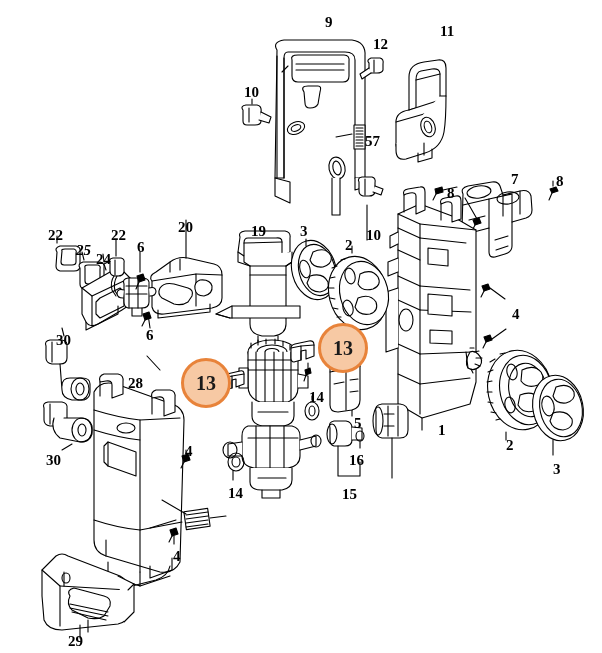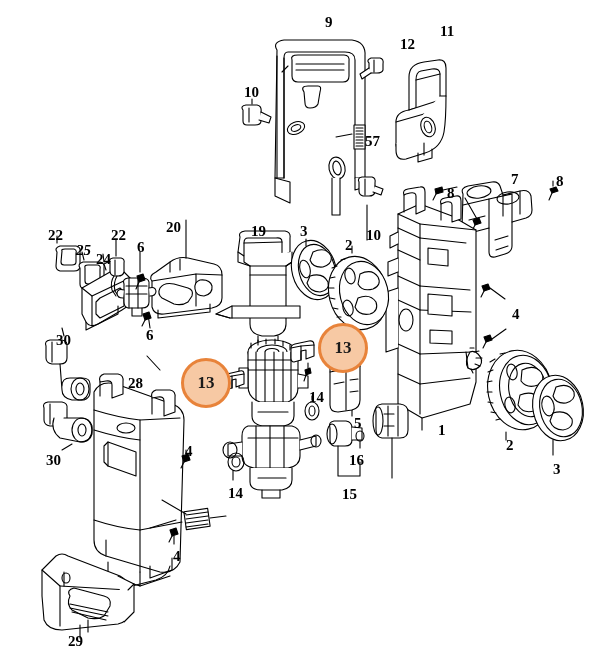--- a/index.html
+++ b/index.html
@@ -2,21 +2,21 @@
 <html><head>
 <meta charset="utf-8">
 <style>
   html,body{margin:0;padding:0;background:#ffffff;}
   body{width:602px;height:653px;overflow:hidden;font-family:"Liberation Serif",serif;}
   #stage{position:relative;width:602px;height:653px;background:#fff;}
   #stage svg{position:absolute;left:0;top:0;}
   .lbl{position:absolute;font-family:"Liberation Serif",serif;font-weight:bold;font-size:15px;color:#000;line-height:1;white-space:nowrap;}
   .cal{position:absolute;border-radius:50%;background:#f7c9a4;border:3px solid #e8833a;
        display:flex;align-items:center;justify-content:center;
-       font-family:"Liberation Serif",serif;font-weight:bold;font-size:17px;color:#1a1a1a;box-sizing:border-box;}
+       font-family:"Liberation Serif",serif;font-weight:bold;font-size:20px;color:#1a1a1a;box-sizing:border-box;}
 </style>
 </head>
 <body>
 
 <div id="stage">
 
   <svg width="602" height="653" viewBox="0 0 602 653">
     <g fill="none" stroke="#000" stroke-width="1.1" stroke-linejoin="round" stroke-linecap="round">
 
       <g>
@@ -413,30 +413,30 @@
         <path d="M388 406 L388 436"></path>
         <path d="M398 406 L398 436"></path>
         <path d="M384 414 L394 414 M384 426 L394 426"></path>
         <path d="M392 438 L392 478"></path>
       </g>
 
     </g>
   </svg>
 
   <div class="lbl" style="left:325px;top:15px;">9</div>
-  <div class="lbl" style="left:373px;top:37px;margin-left:27px;">12</div>
+  <div class="lbl" style="left:373px;top:37px;">12</div>
   <div class="lbl" style="left:419px;top:24px;margin-left:21px;">11</div>
   <div class="lbl" style="left:244px;top:85px;">10</div>
   <div class="lbl" style="left:365px;top:134px;">57</div>
   <div class="lbl" style="left:511px;top:172px;">7</div>
   <div class="lbl" style="left:556px;top:174px;">8</div>
   <div class="lbl" style="left:447px;top:186px;">8</div>
   <div class="lbl" style="left:48px;top:228px;">22</div>
   <div class="lbl" style="left:111px;top:228px;">22</div>
-  <div class="lbl" style="left:166px;top:220px;">20</div>
+  <div class="lbl" style="left:178px;top:220px;">20</div>
   <div class="lbl" style="left:251px;top:212px;margin-top:12px;">19</div>
   <div class="lbl" style="left:300px;top:224px;">3</div>
   <div class="lbl" style="left:345px;top:238px;">2</div>
   <div class="lbl" style="left:366px;top:228px;">10</div>
   <div class="lbl" style="left:76px;top:243px;font-style:italic;">25</div>
   <div class="lbl" style="left:96px;top:252px;">24</div>
   <div class="lbl" style="left:137px;top:240px;">6</div>
   <div class="lbl" style="left:146px;top:328px;">6</div>
   <div class="lbl" style="left:512px;top:307px;">4</div>
   <div class="lbl" style="left:56px;top:333px;">30</div>

